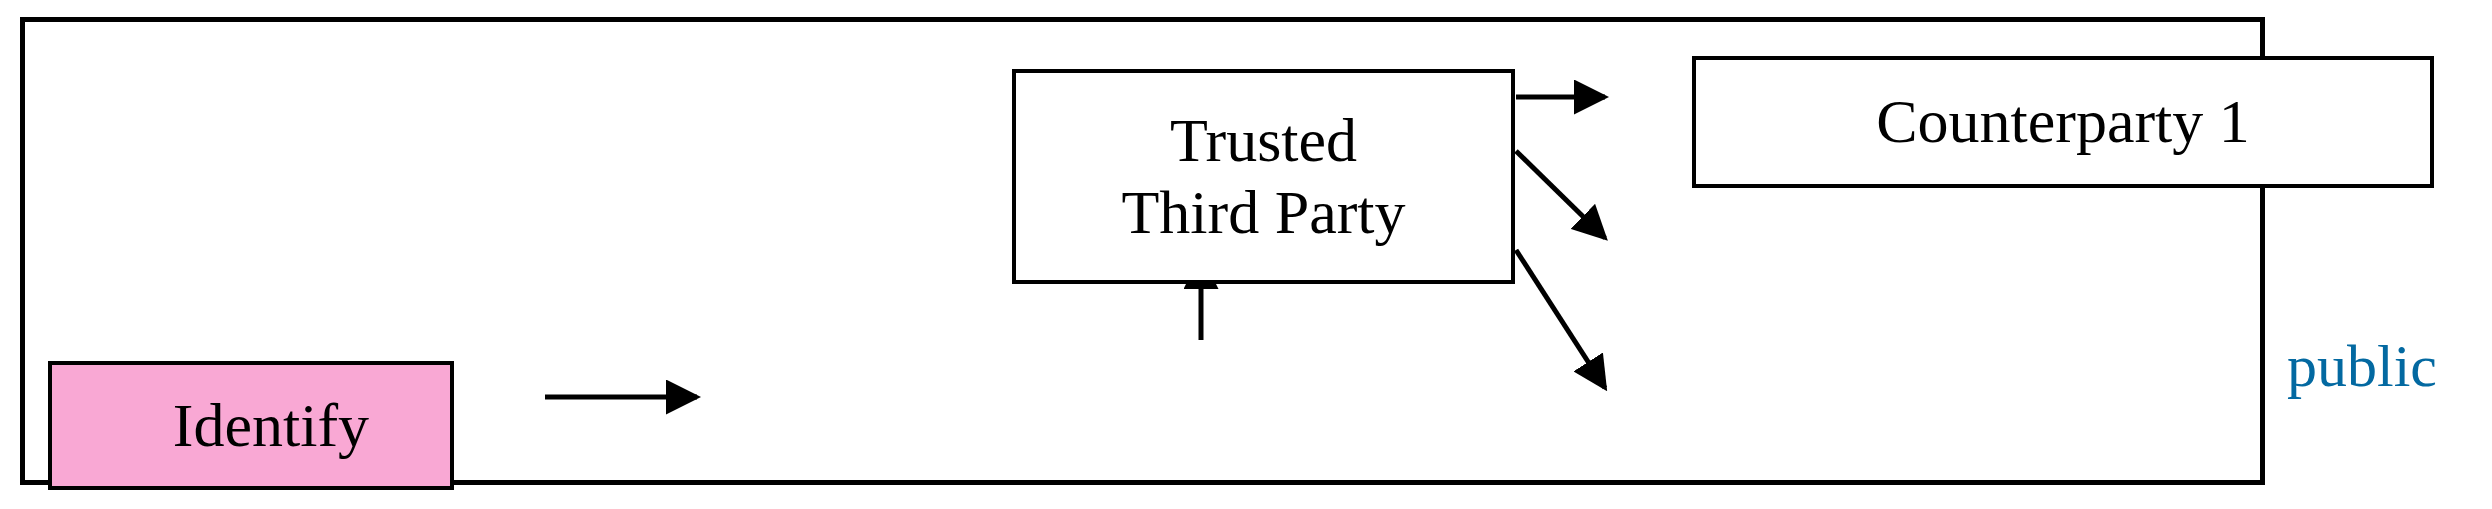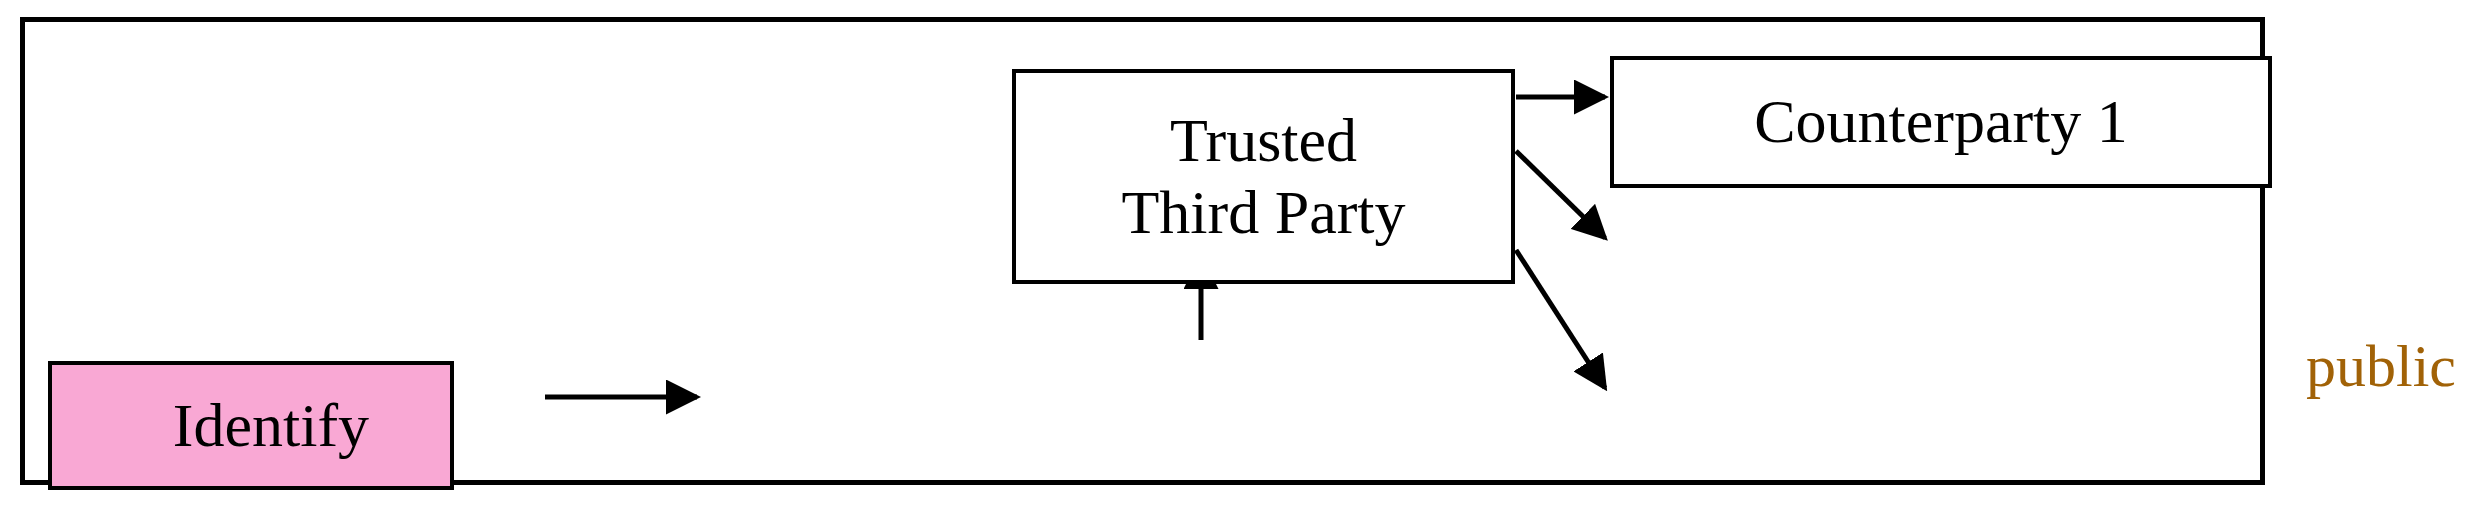--- a/index.html
+++ b/index.html
@@ -39,23 +39,22 @@
     margin-top: 31px;
   }
   .outer-boundary {
     position: absolute;
     box-sizing: border-box;
     border: 5px solid #000000;
     background: transparent;
   }
   .zone-label {
     position: absolute;
-    color: #a16207;
+    color: #0369a1;
     white-space: nowrap;
-    margin-left: 19px;
   }
 </style>
 </head>
 <body>
 
 <div id="canvas">
 
   <div class="outer-boundary" id="outer-boundary" style="left: 20px; top: 17px; width: 2245px; height: 468px; border-width: 5px; border-color: rgb(0, 0, 0);"></div>
 
   <svg id="svg-layer" viewBox="0 0 2492 509" preserveAspectRatio="none">
@@ -72,19 +71,19 @@
         <path d="M 1516 250 L 1605 388" marker-end="url(#arrowhead)" stroke="#000000" stroke-width="5" fill="none"></path>
       </g>
   </svg>
 
   <div class="node-box" id="node-identify" style="left: 48px; top: 330px; width: 406px; height: 129px; font-size: 62px; border-color: rgb(0, 0, 0); background: #f9a8d4; color: rgb(0, 0, 0); padding-left: 40px;">Identify</div>
 
 
   <div class="node-box" id="node-trusted-third-party" style="left: 1012px; top: 38px; width: 503px; height: 215px; font-size: 62px; border-color: rgb(0, 0, 0); background: rgb(255, 255, 255); color: rgb(0, 0, 0);">Trusted
 Third Party</div>
 
-  <div class="node-box" id="node-counterparty-1" style="left: 1610px; top: 25px; width: 662px; height: 132px; font-size: 62px; border-color: rgb(0, 0, 0); background: rgb(255, 255, 255); color: rgb(0, 0, 0);">Counterparty 1</div>
+  <div class="node-box" id="node-counterparty-1" style="left: 1692px; top: 25px; width: 742px; height: 132px; font-size: 62px; border-color: rgb(0, 0, 0); background: rgb(255, 255, 255); color: rgb(0, 0, 0);">Counterparty 1</div>
 
 
 
   <div class="zone-label" id="zone-label-public" style="left: 2287px; top: 332px; font-size: 60px;">public</div>
 
 </div>
 
 </body></html>

